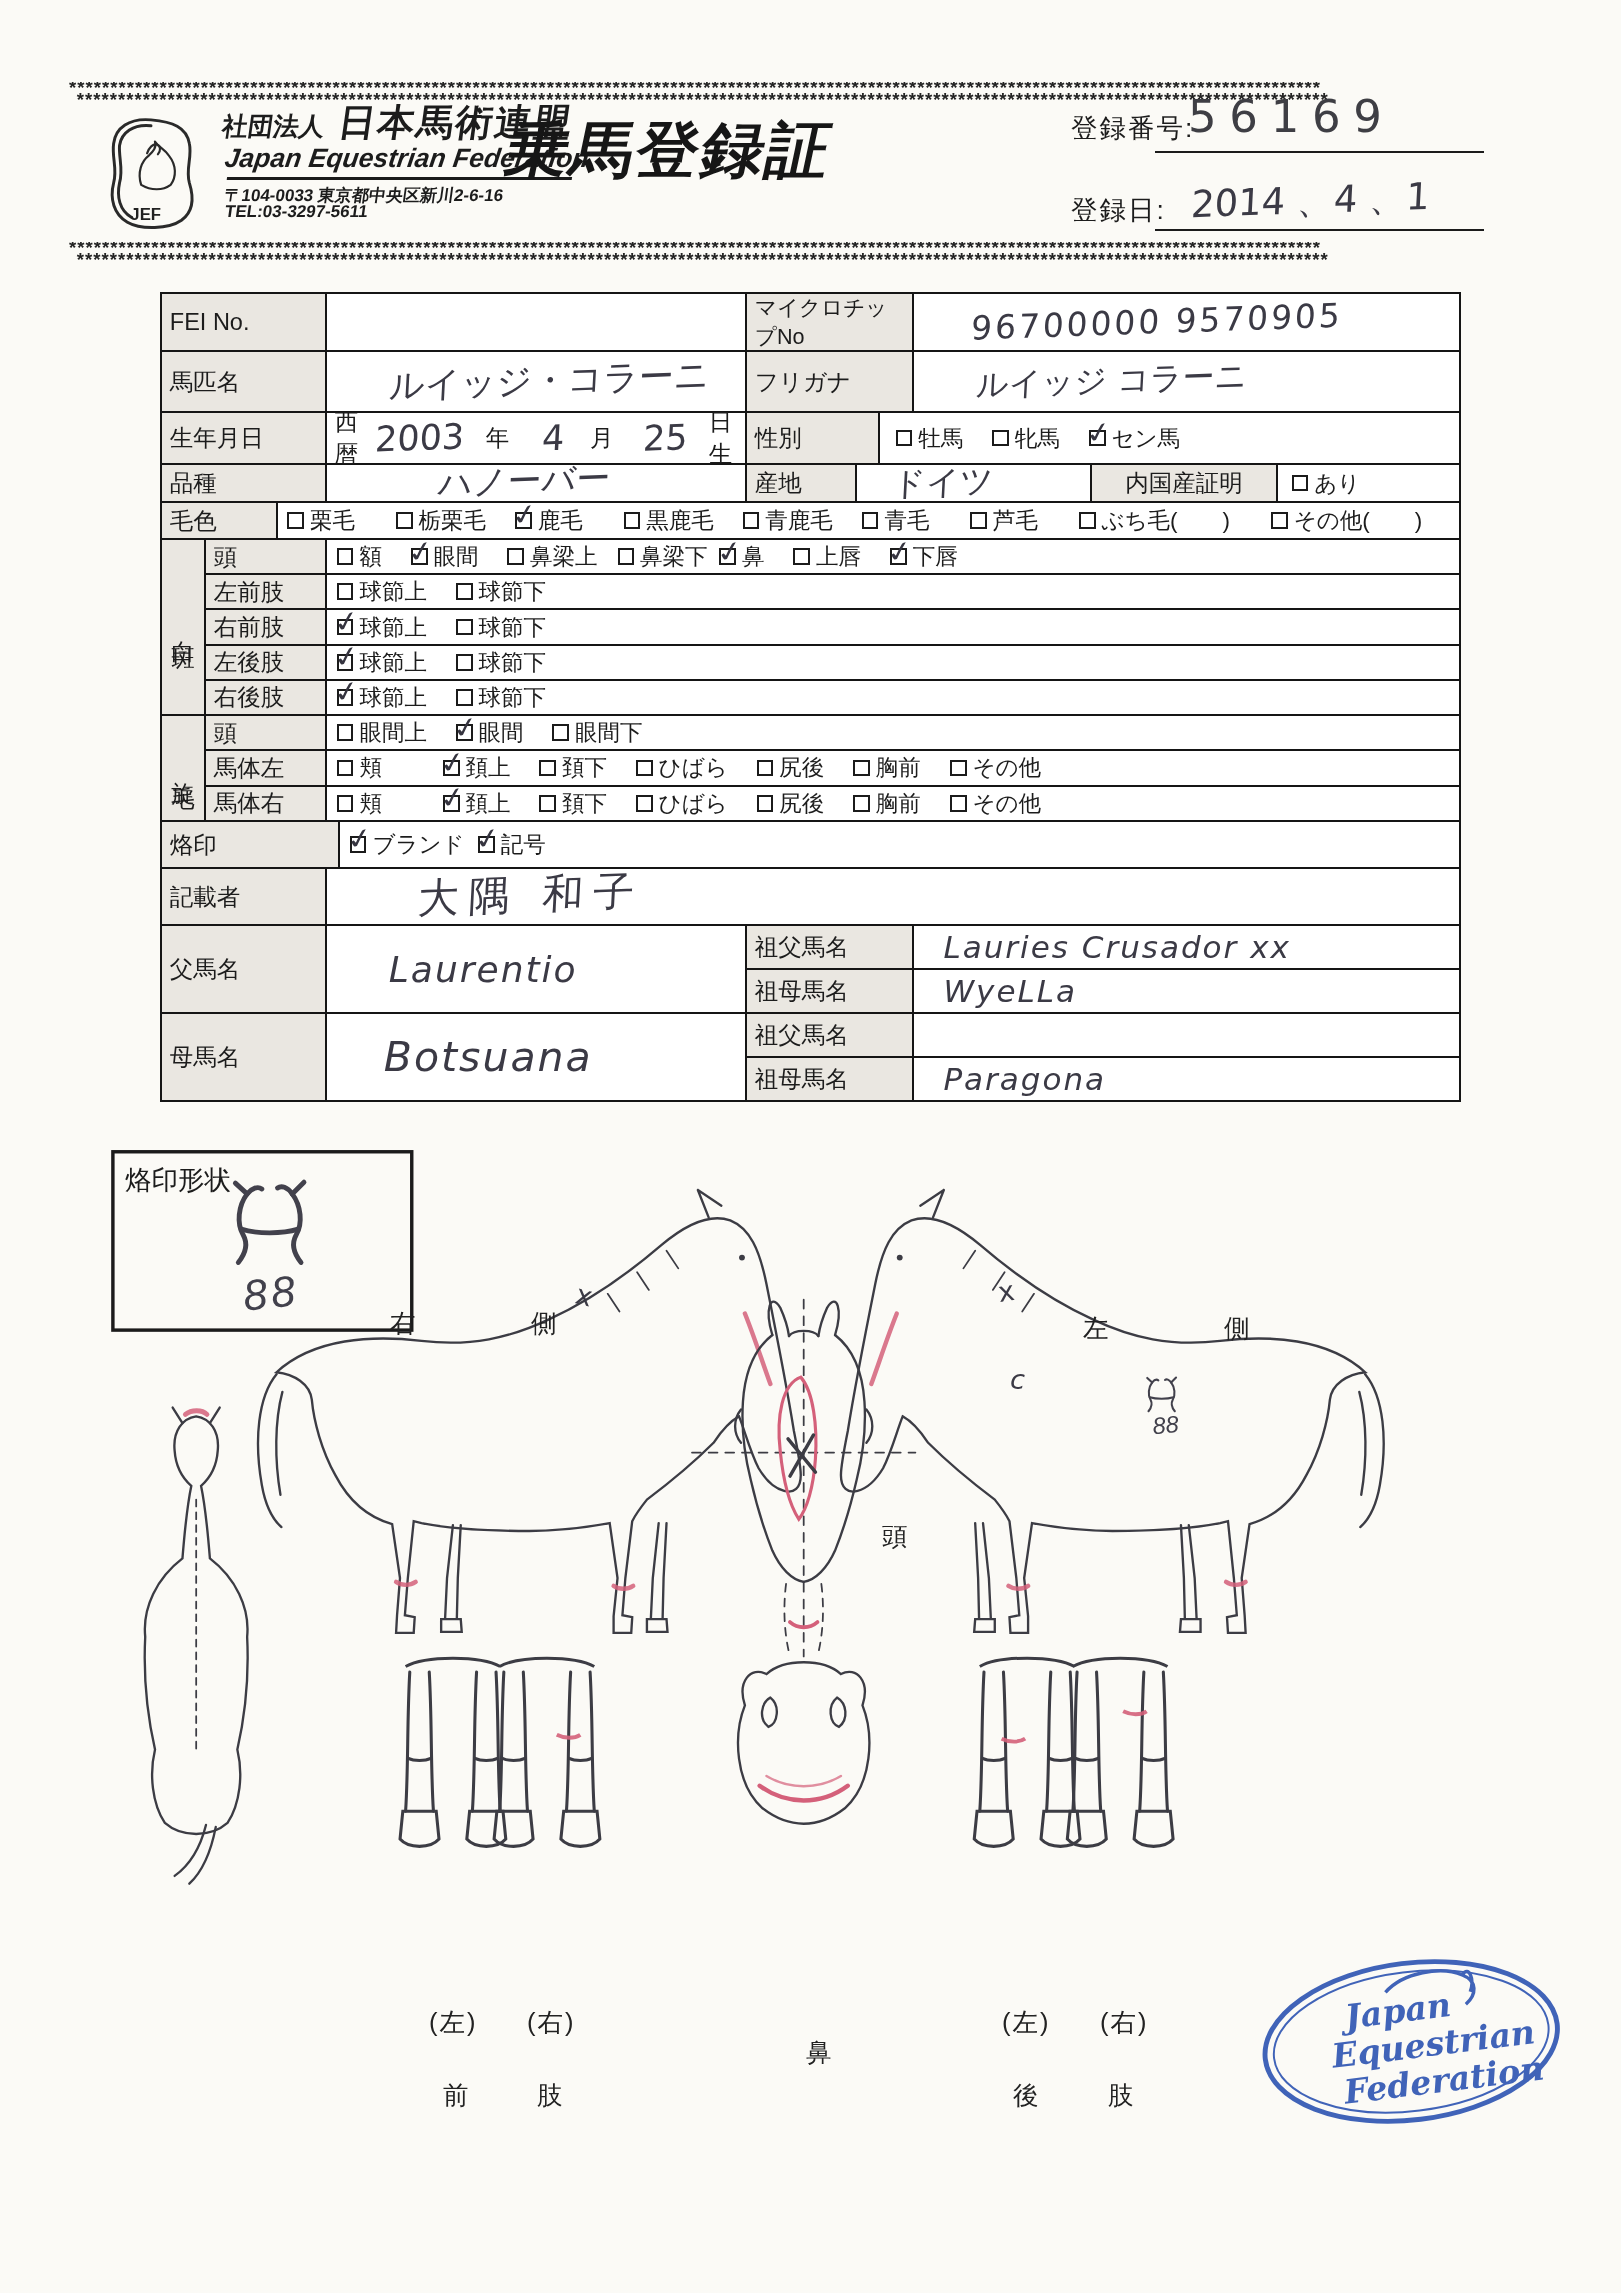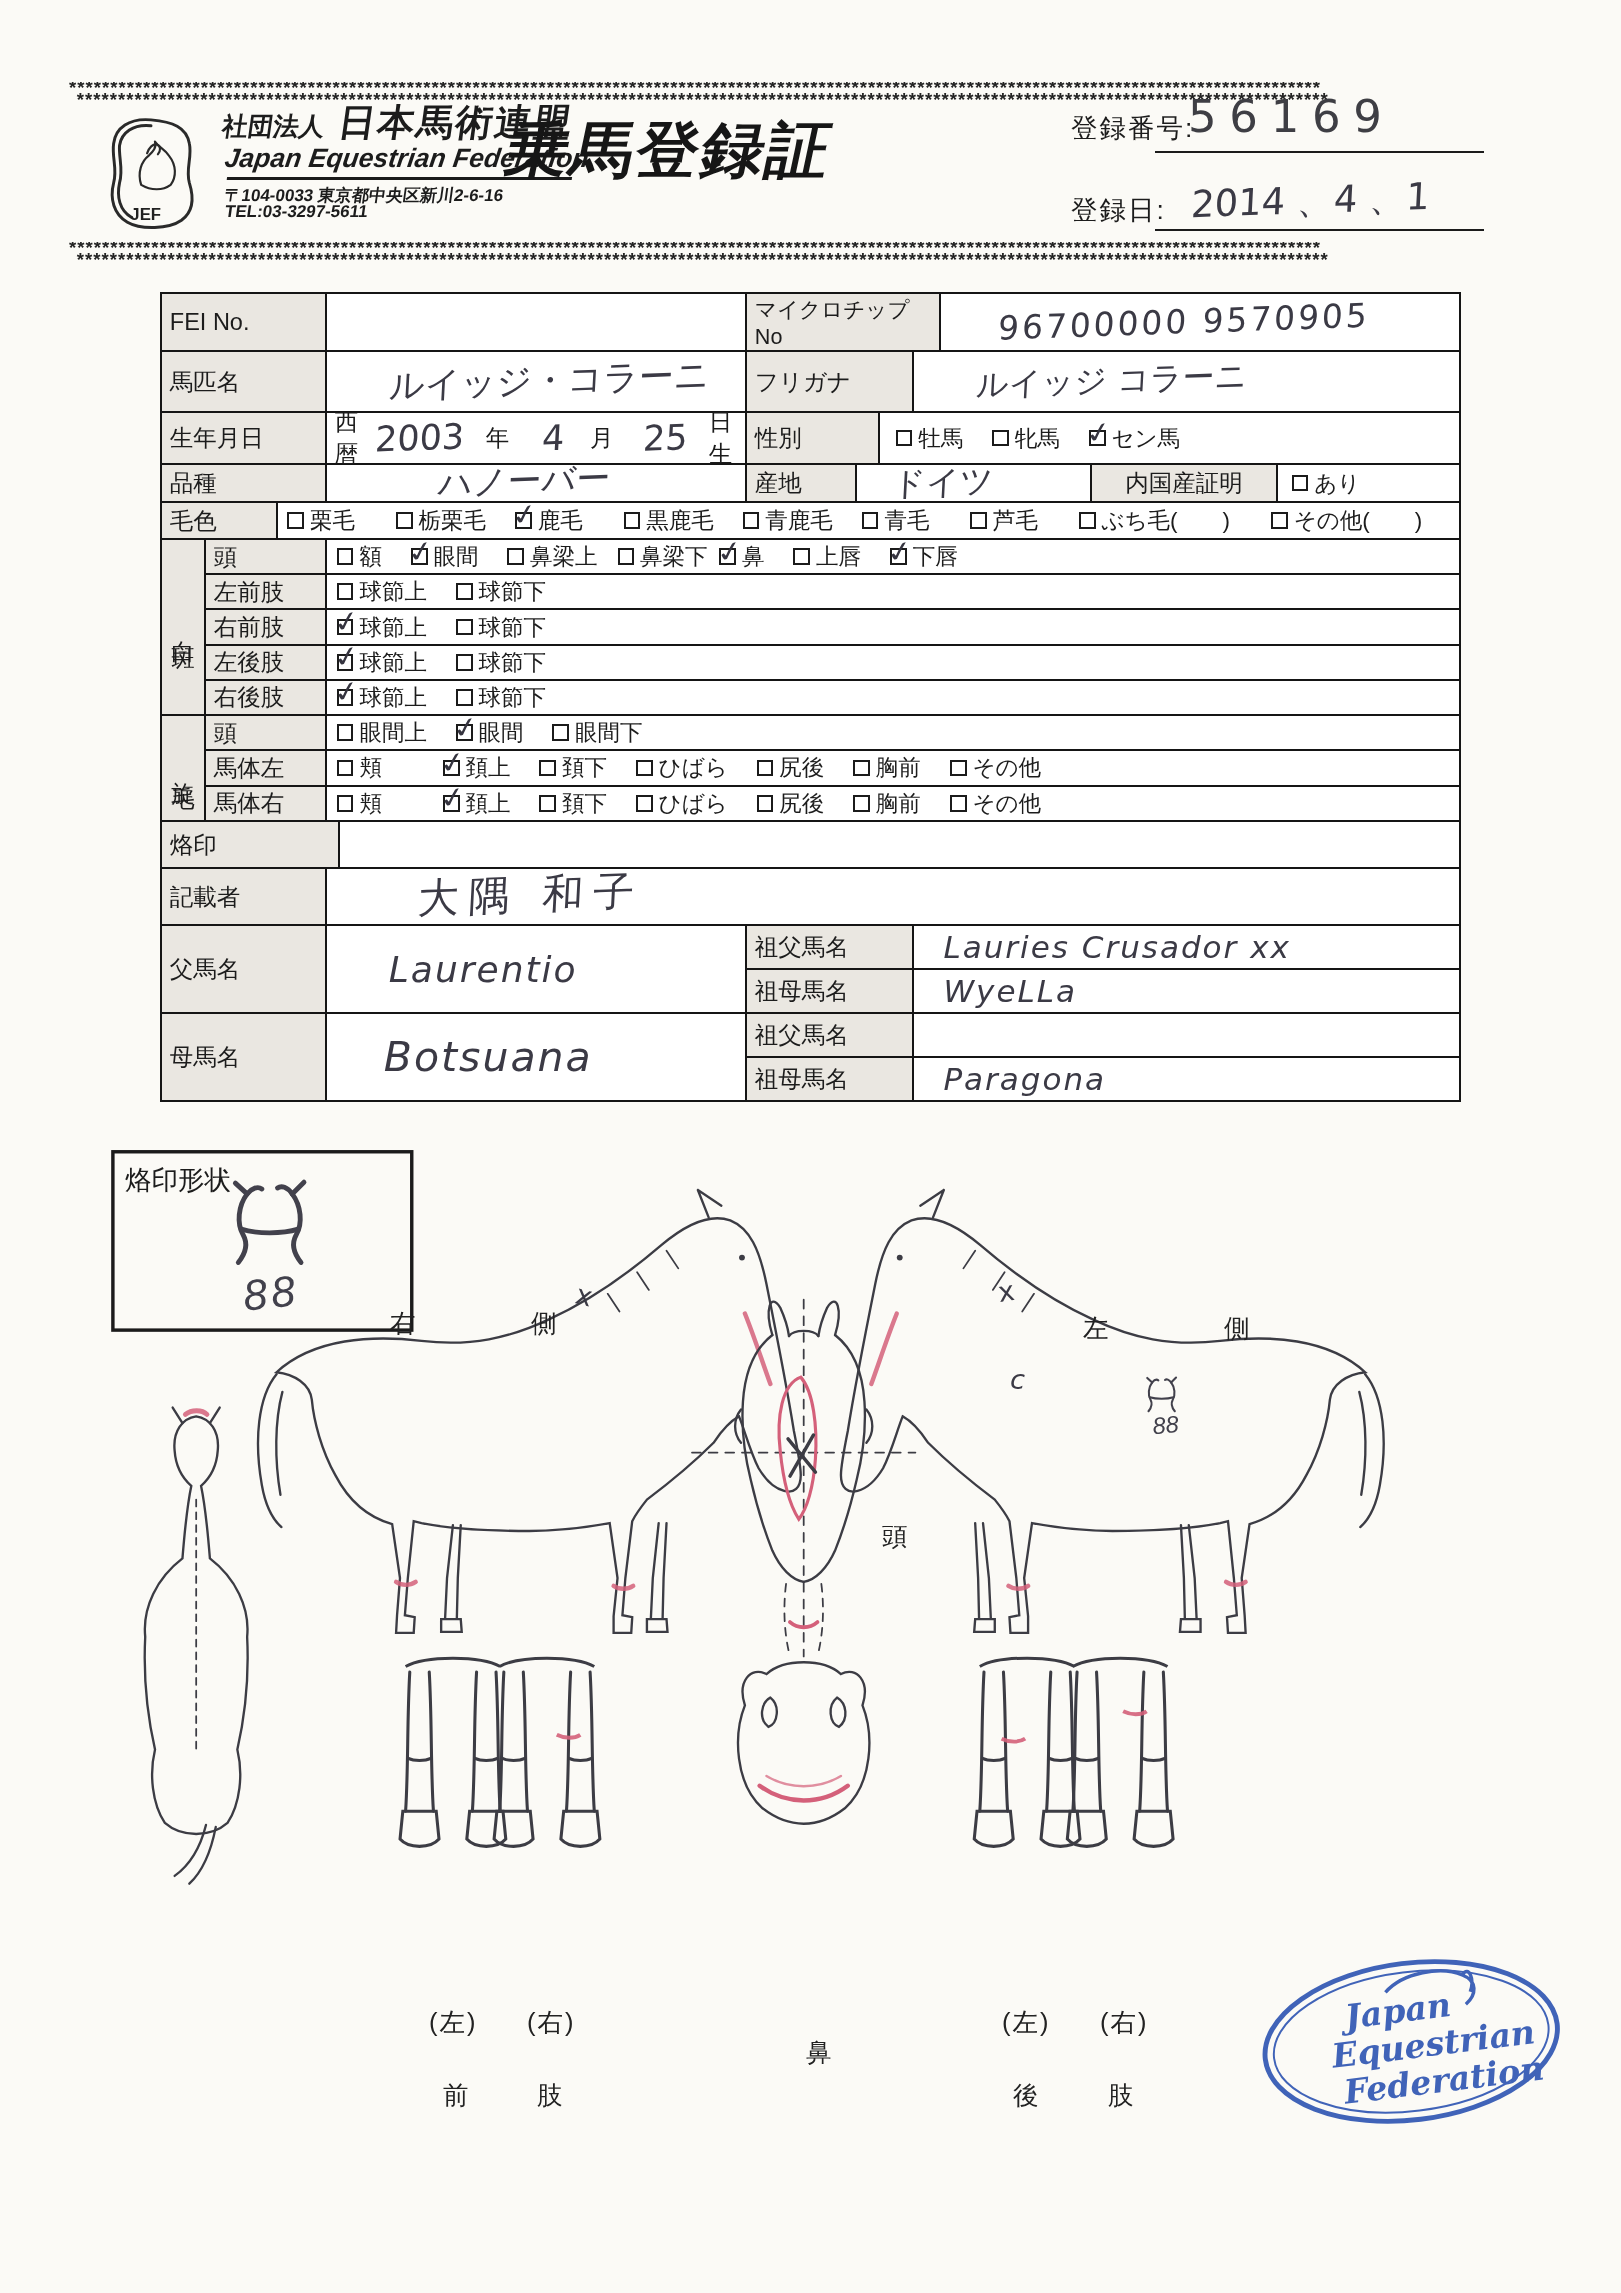--- a/index.html
+++ b/index.html
@@ -90,21 +90,21 @@
 <div class="band" style="top:242px">
   <div>********************************************************************************************************************************************************</div>
   <div>********************************************************************************************************************************************************</div>
 </div>
 
 <div class="tbl">
 
   <div class="tr" style="height:56px">
     <div class="c g lab" style="width:165px">FEI No.</div>
     <div class="c" style="width:420px"></div>
-    <div class="c g lab" style="width:194px;font-size:21.6px">マイクロチップNo</div>
+    <div class="c g lab" style="width:167px;font-size:21.6px">マイクロチップNo</div>
     <div class="c cend" style="flex:1">
       <span class="hw slant" style="font-size:33px;padding-left:49px;letter-spacing:2.9px">96700000 9570905</span>
     </div>
   </div>
 
   <div class="tr" style="height:61px">
     <div class="c g lab" style="width:165px">馬匹名</div>
     <div class="c" style="width:420px">
       <span class="hw slant" style="font-size:35px;padding-left:54px">ルイッジ・コラーニ</span>
     </div>
@@ -377,20 +377,30 @@
               <span class="cb"></span>
               <span>その他</span>
             </span>
         </div>
       </div>
     </div>
   </div>
 
   <div class="tr" style="height:47px">
     <div class="c g lab" style="width:178px">烙印</div>
+    <div class="c cend" style="flex:1;padding-left:9.8px">
+      <span class="opt checked" style="margin-right:13.7px">
+          <span class="cb"></span>
+          <span>ブランド</span>
+        </span>
+      <span class="opt checked">
+          <span class="cb"></span>
+          <span>記号</span>
+        </span>
+    </div>
   </div>
 
   <div class="tr" style="height:57px">
     <div class="c g lab" style="width:165px">記載者</div>
     <div class="c cend" style="flex:1">
       <span class="hw slant" style="font-size:41px;padding-left:83px;letter-spacing:9.8px">大隅 和子</span>
     </div>
   </div>
 
   <div class="tr" style="height:88px">

